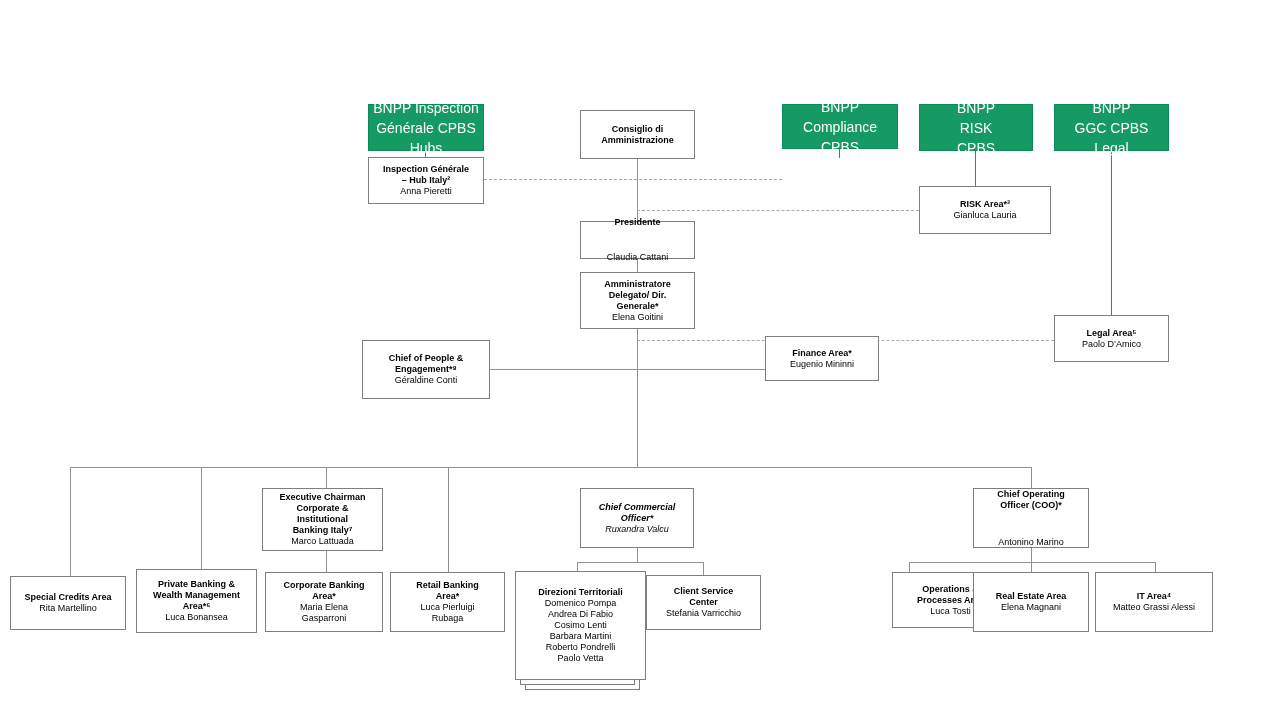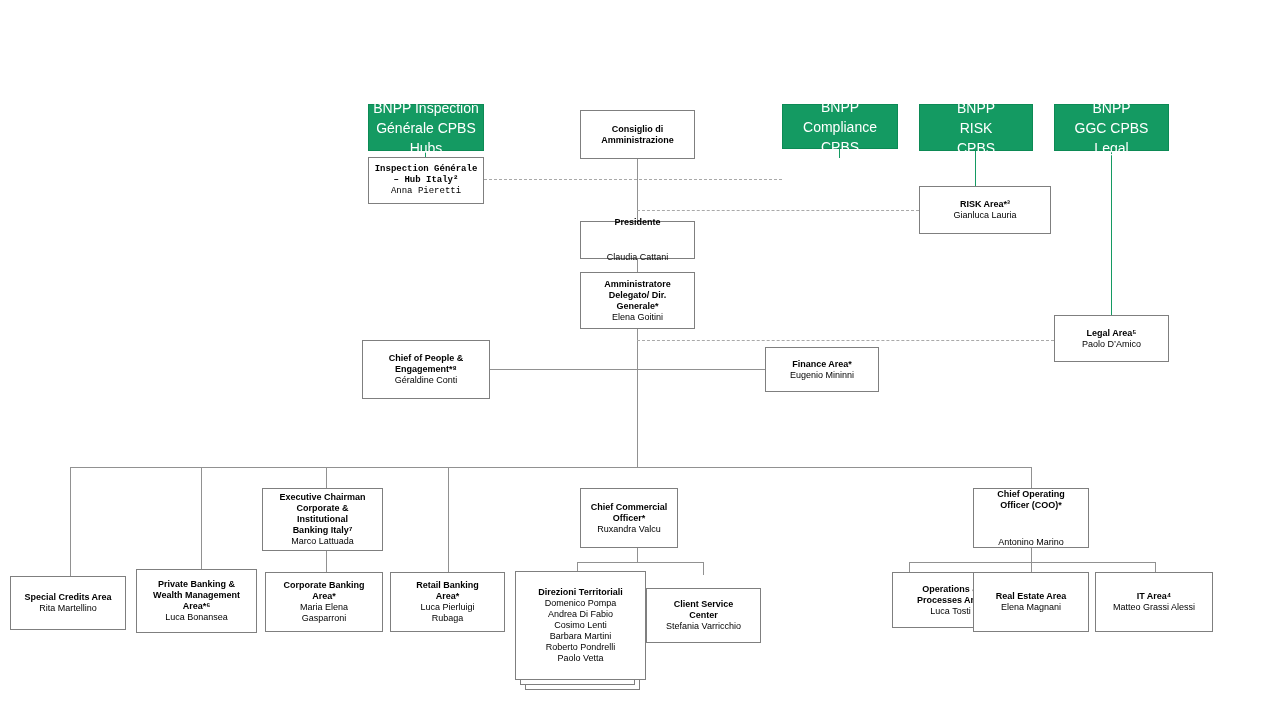--- a/index.html
+++ b/index.html
@@ -76,21 +76,21 @@
   <div class="box green" style="left:1054px;top:104px;width:115px;height:47px;">
     <div class="t">BNPP
 GGC CPBS
 Legal</div>
   </div>
 
   <div class="box white" style="left:580px;top:110px;width:115px;height:49px;">
     <div class="t">Consiglio di
 Amministrazione</div>
   </div>
-  <div class="box white" style="left:368px;top:157px;width:116px;height:47px;font-family:Liberation Mono, monospace;">
+  <div class="box white" style="left:368px;top:157px;width:116px;height:47px;">
     <div class="t">Inspection Générale
 – Hub Italy²</div>
     <div class="n">Anna Pieretti</div>
   </div>
   <div class="box white" style="left:919px;top:186px;width:132px;height:48px;">
     <div class="t">RISK Area*³</div>
     <div class="n">Gianluca Lauria</div>
   </div>
   <div class="box white" style="left:580px;top:221px;width:115px;height:38px;gap:24px;">
     <div class="t">Presidente</div>
@@ -104,33 +104,33 @@
   </div>
   <div class="box white" style="left:1054px;top:315px;width:115px;height:47px;">
     <div class="t">Legal Area⁵</div>
     <div class="n">Paolo D’Amico</div>
   </div>
   <div class="box white" style="left:362px;top:340px;width:128px;height:59px;">
     <div class="t">Chief of People &amp;
 Engagement*⁸</div>
     <div class="n">Géraldine Conti</div>
   </div>
-  <div class="box white" style="left:765px;top:347px;width:114px;height:45px;">
+  <div class="box white" style="left:765px;top:336px;width:114px;height:45px;">
     <div class="t">Finance Area*</div>
     <div class="n">Eugenio Mininni</div>
   </div>
 
   <div class="box white" style="left:262px;top:488px;width:121px;height:63px;">
     <div class="t">Executive Chairman
 Corporate &amp;
 Institutional
 Banking Italy⁷</div>
     <div class="n">Marco Lattuada</div>
   </div>
-  <div class="box white" style="left:580px;top:488px;width:98px;height:60px;">
+  <div class="box white" style="left:580px;top:488px;width:114px;height:60px;font-style:italic;">
     <div class="t">Chief Commercial
 Officer*</div>
     <div class="n">Ruxandra Valcu</div>
   </div>
   <div class="box white" style="left:973px;top:488px;width:116px;height:60px;gap:26px;">
     <div class="t">Chief Operating
 Officer (COO)*</div>
     <div class="n">Antonino Marino</div>
   </div>
 
@@ -162,21 +162,21 @@
   <div class="box white" style="left:515px;top:571px;width:131px;height:109px;">
     <div class="t">Direzioni Territoriali</div>
     <div class="n">Domenico Pompa
 Andrea Di Fabio
 Cosimo Lenti
 Barbara Martini
 Roberto Pondrelli
 Paolo Vetta</div>
   </div>
 
-  <div class="box white" style="left:646px;top:575px;width:115px;height:55px;margin-top:13px;">
+  <div class="box white" style="left:646px;top:575px;width:115px;height:55px;">
     <div class="t">Client Service
 Center</div>
     <div class="n">Stefania Varricchio</div>
   </div>
   <div class="box white" style="left:892px;top:572px;width:117px;height:56px;">
     <div class="t">Operations &amp;
 Processes Area</div>
     <div class="n">Luca Tosti</div>
   </div>
   <div class="box white" style="left:973px;top:572px;width:116px;height:60px;">

